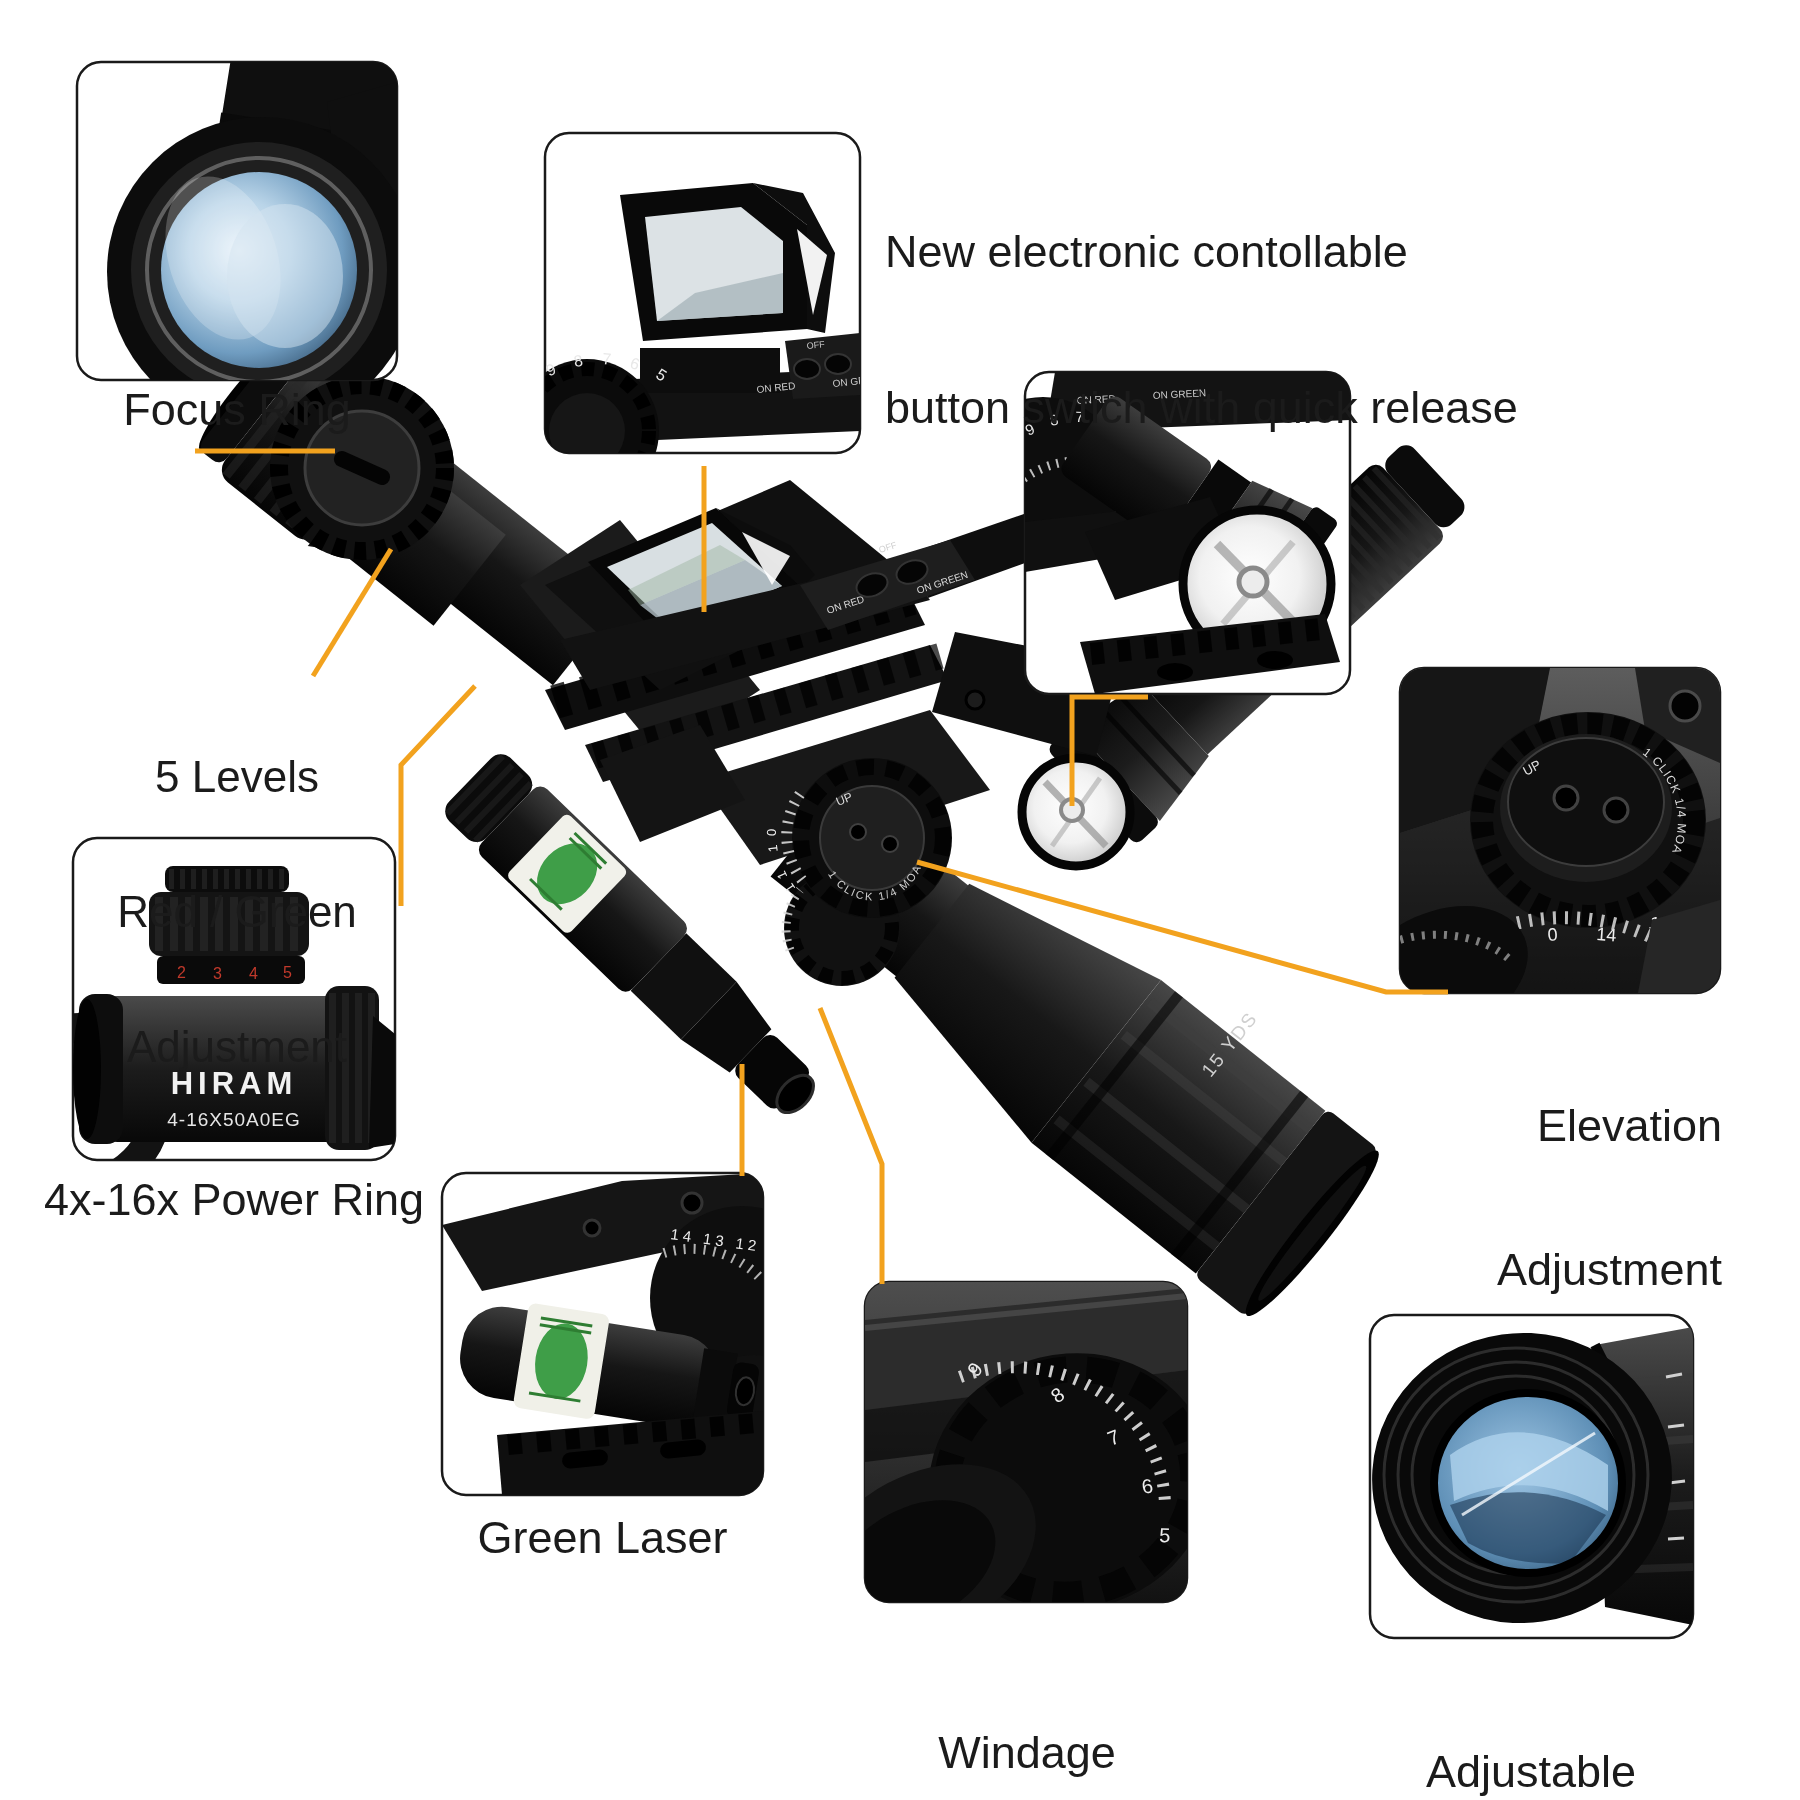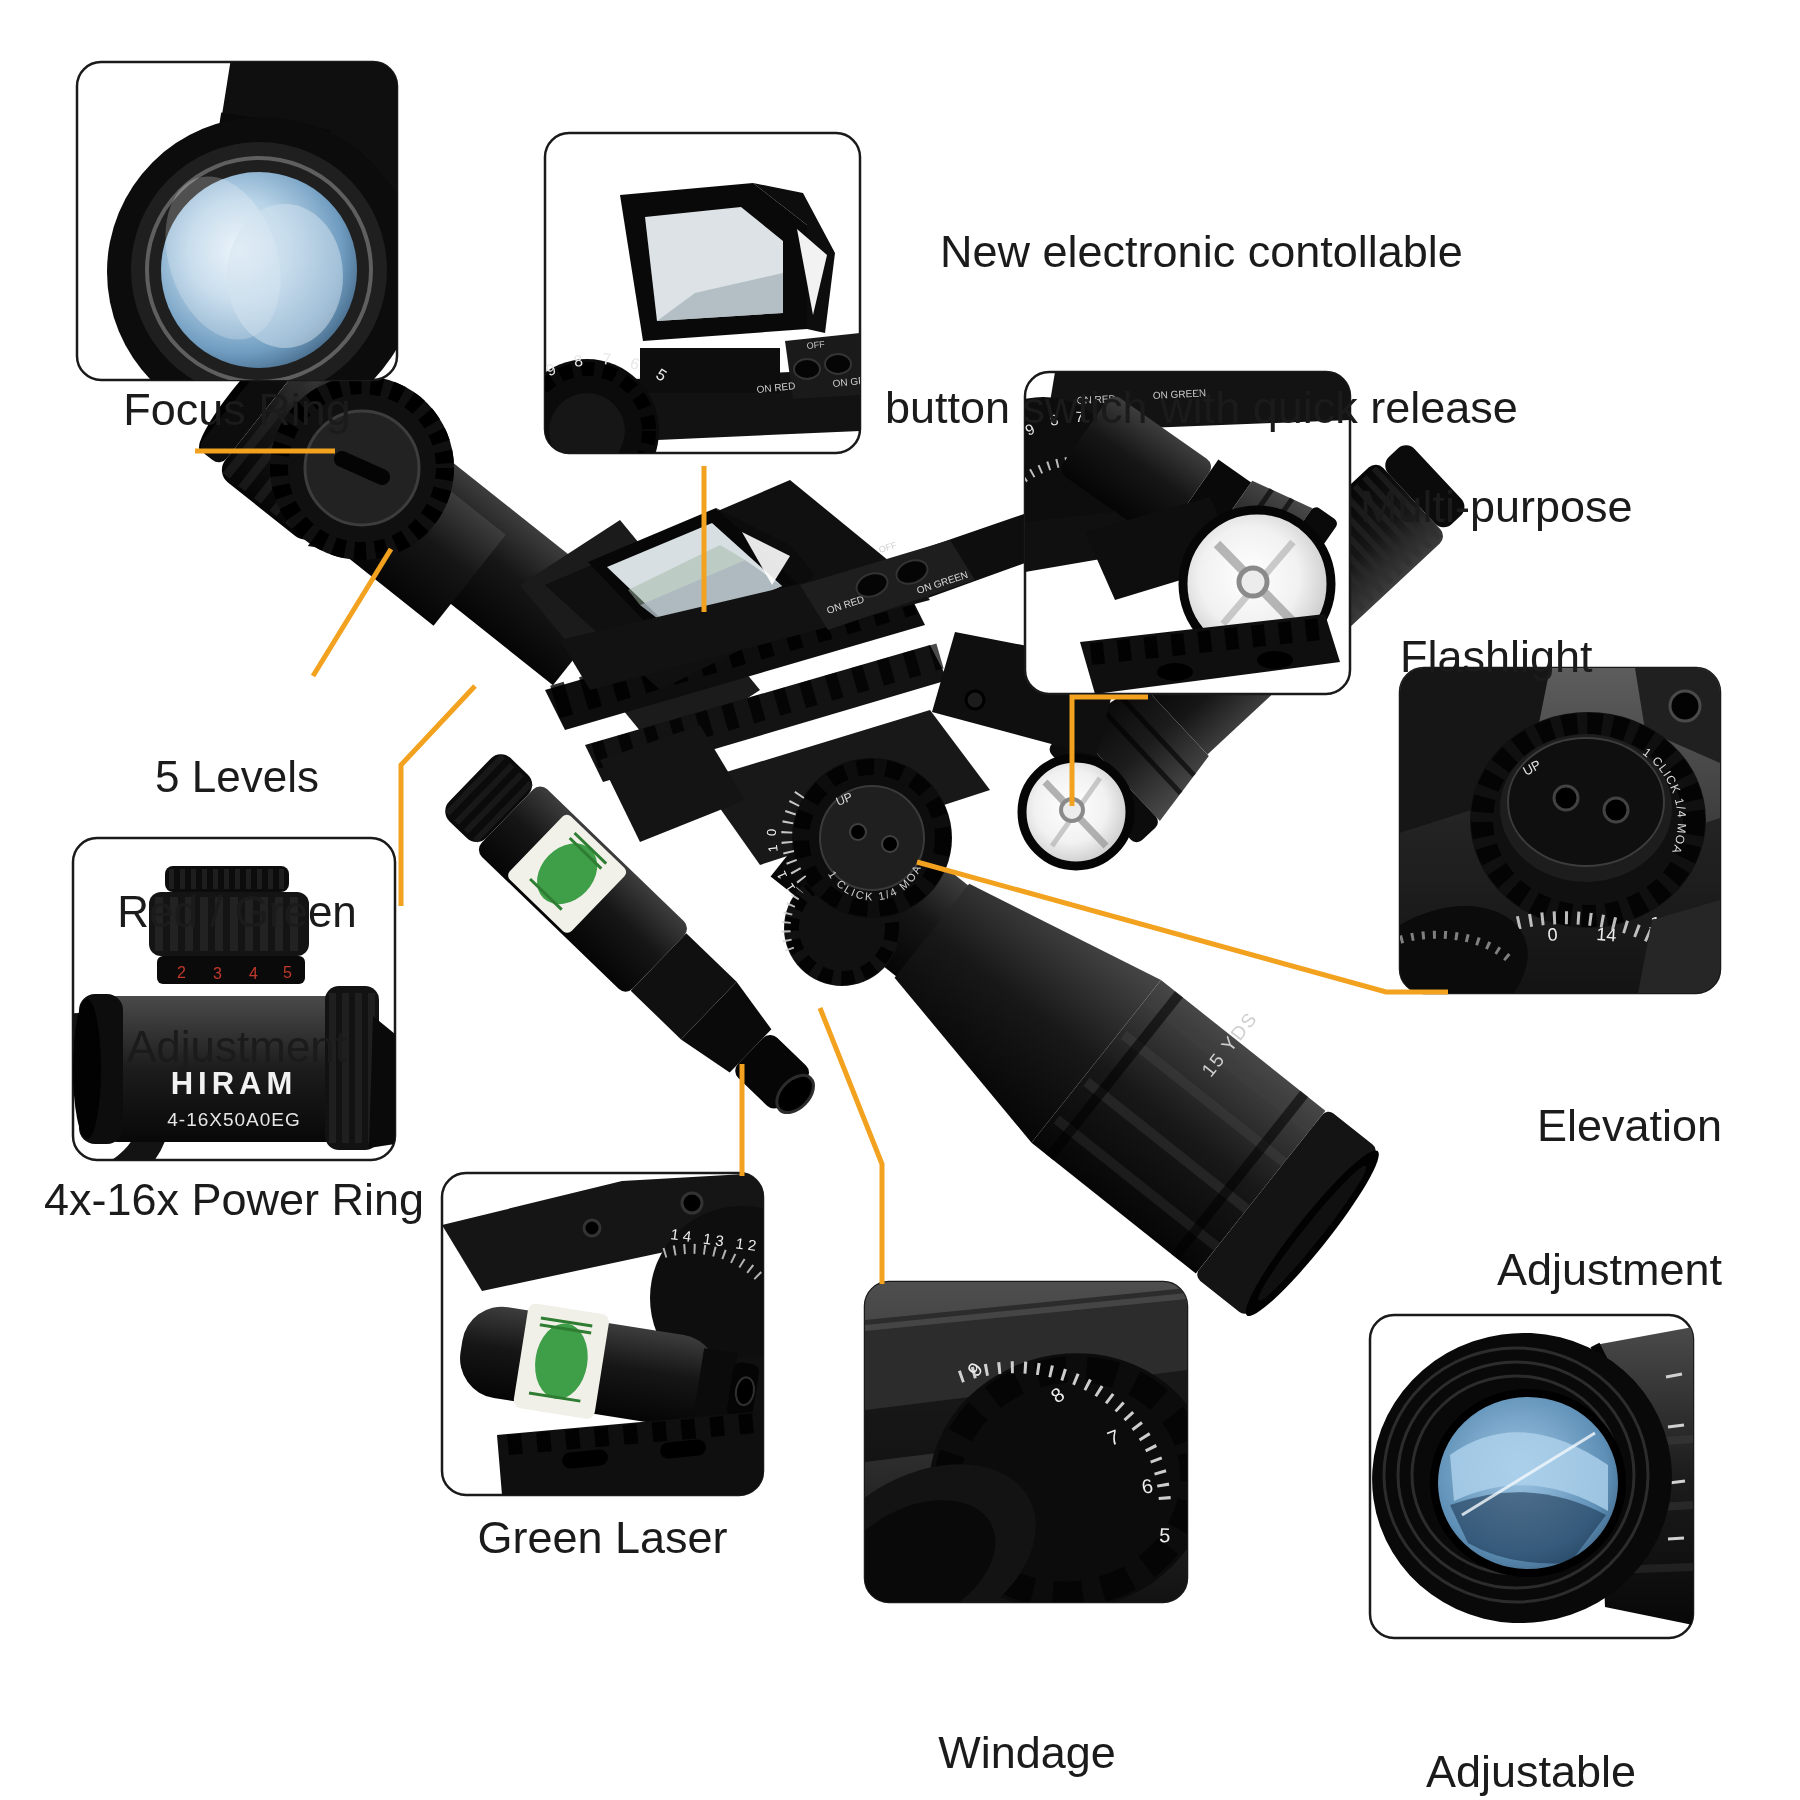--- a/index.html
+++ b/index.html
@@ -1,18 +1,18 @@
 <!DOCTYPE html>
 <html><head>
 <meta charset="utf-8">
 <style>
   html,body{margin:0;padding:0;background:#fff;}
   #canvas{position:relative;width:1800px;height:1800px;background:#ffffff;overflow:hidden;
           font-family:"Liberation Sans", sans-serif;}
-  .label{position:absolute;color:#1b1b1b;font-size:45px;line-height:48px;white-space:pre;text-align:center;}
+  .label{position:absolute;color:#1b1b1b;font-size:45px;line-height:48px;white-space:pre;}
   .center{text-align:center;}
   #photo-svg{position:absolute;left:0;top:0;}
 </style>
 </head>
 <body>
 
 <div id="canvas">
 
 <svg id="photo-svg" width="1800" height="1800" viewBox="0 0 1800 1800">
 <defs>
@@ -453,24 +453,20 @@
 </g>
 </svg>
 
 <div class="label center" style="left:77px;top:386px;width:320px;">Focus Ring</div>
 
 <div class="label" style="left:885px;top:122px;line-height:52px;">
   <div>New electronic contollable</div>
   <div>button swtich with quick release</div>
 </div>
 
-<div class="label" style="left:1360px;top:382px;line-height:50px;">
-  <div>Multi-purpose</div>
-  <div>Flashlight</div>
-</div>
 
 <div class="label center" style="left:57px;top:664px;width:360px;line-height:45px;font-size:44px;">
   <div>5 Levels</div>
   <div>Red / Green</div>
   <div>Adjustment</div>
 </div>
 
 <div class="label center" style="left:1400px;top:1006px;width:322px;line-height:48px;text-align:right;">
   <div>Elevation</div>
   <div>Adjustment</div>

